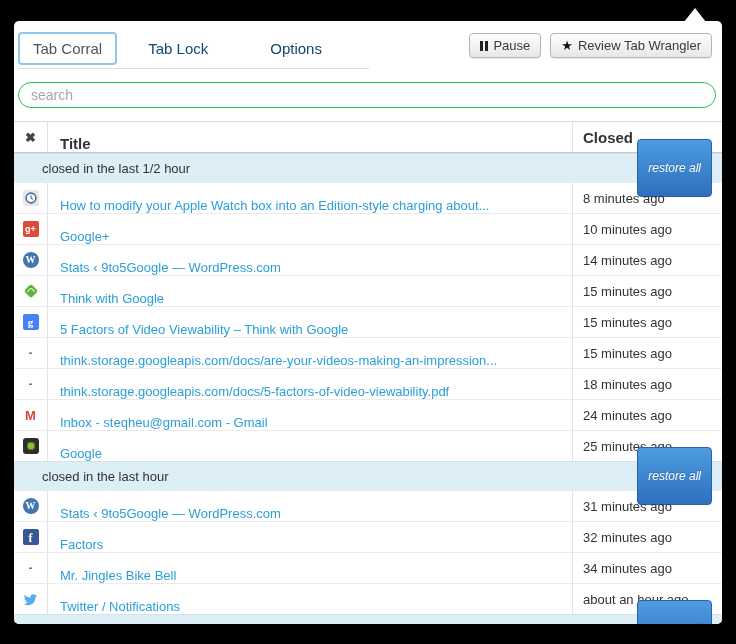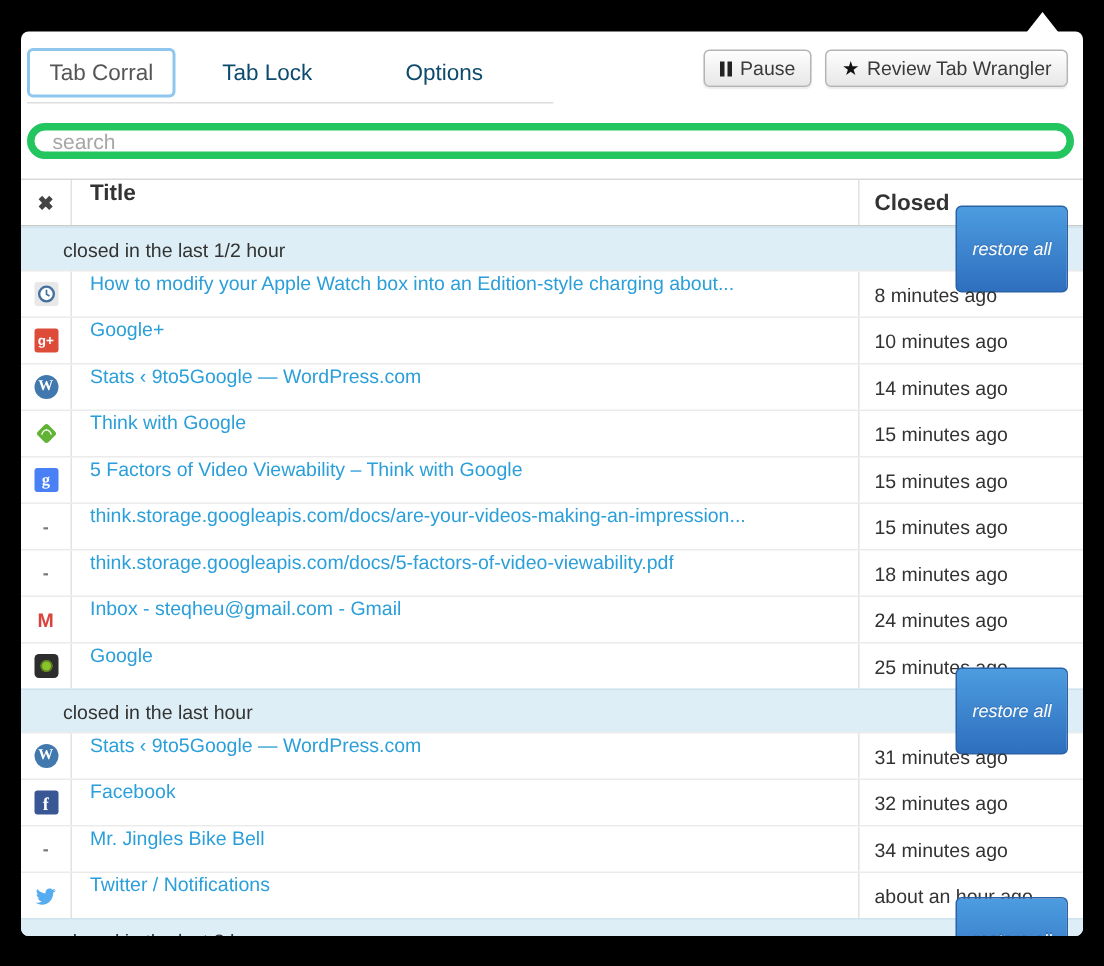--- a/index.html
+++ b/index.html
@@ -36,33 +36,33 @@
     box-shadow:0 1px 1px rgba(0,0,0,.08);
     font-family:"Liberation Sans",sans-serif;
   }
   .pause-icon{display:inline-flex;gap:2px;}
   .pause-icon i{display:block;width:3px;height:10px;background:#222;}
   .star-icon{font-size:13px;color:#111;line-height:1;}
   
   .searchwrap{padding:7px 6px 0 4px;}
   .search-input{
     width:100%;box-sizing:border-box;height:24px;
-    border:5px solid #22c55e;border-radius:13px;
-    padding:2px 12px;font-size:14px;color:#15803d;outline:none;
+    border:1px solid #22c55e;border-radius:13px;
+    padding:12px 12px;font-size:14px;color:#15803d;outline:none;
     font-family:"Liberation Sans",sans-serif;
   }
   .search-input::placeholder{color:#a6a6a6;}
   
   .tbl{margin-top:13px;border-top:1px solid #d9d9d9;}
   .thead{display:flex;height:30px;align-items:center;border-bottom:1px solid #c9c9c9;
     font-weight:bold;font-size:15px;color:#333;}
   .col-x{width:34px;box-sizing:border-box;border-right:1px solid #e2e2e2;height:100%;
     display:flex;align-items:center;justify-content:center;flex:none;}
   .col-title{flex:1;box-sizing:border-box;border-right:1px solid #e2e2e2;height:100%;
-    display:flex;align-items:flex-start;padding-left:12px;min-width:0;}
+    display:flex;align-items:flex-end;padding-left:12px;min-width:0;}
   .col-closed{width:149px;flex:none;box-sizing:border-box;height:100%;
     display:flex;align-items:center;padding-left:10px;}
   .thead .col-x{font-size:13px;color:#444;}
   .grouprow{display:flex;height:28px;align-items:center;background:#ddeef6;
     border-top:1px solid #cfe3ee;}
   .glabel{font-size:13px;color:#333;margin-left:28px;flex:1;}
   .restore{
     margin-right:10px;border:1px solid #2a62a8;border-radius:4px;
     background:linear-gradient(#4d9ce0,#2e6fbe);color:#fff;font-size:12px;
     padding:21px 10px;cursor:pointer;text-shadow:0 -1px 0 rgba(0,0,0,.2);
@@ -246,21 +246,21 @@
           <div class="col-title">
             <a href="#">Stats ‹ 9to5Google — WordPress.com</a>
           </div>
           <div class="col-closed">31 minutes ago</div>
         </div>
         <div class="row">
           <div class="col-x">
             <span class="fv fv-fb">f</span>
           </div>
           <div class="col-title">
-            <a href="#">Facebook</a>
+            <a href="#">Factors</a>
           </div>
           <div class="col-closed">32 minutes ago</div>
         </div>
         <div class="row">
           <div class="col-x">
             <span class="fv fv-dash">-</span>
           </div>
           <div class="col-title">
             <a href="#">Mr. Jingles Bike Bell</a>
           </div>

